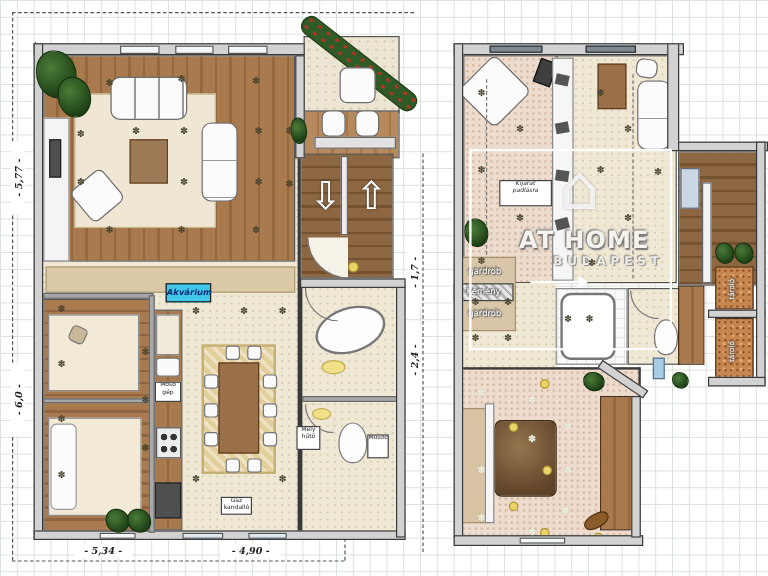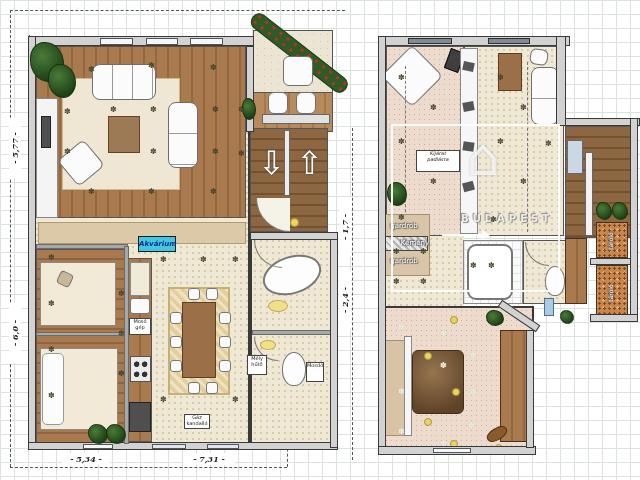--- a/index.html
+++ b/index.html
@@ -153,21 +153,21 @@
   <div class="a" style="left:463px;top:142px;width:11px;height:9px;background:#555;transform:rotate(8deg);"></div>
   <div class="a" style="left:463px;top:182px;width:11px;height:9px;background:#555;transform:rotate(-14deg);"></div>
 
   <div class="a" style="left:498px;top:53px;width:24px;height:38px;background:#9b7049;border:1px solid #5f3e20;box-sizing:border-box;"></div>
   <div class="a white-f" style="left:530px;top:49px;width:18px;height:16px;transform:rotate(8deg);"></div>
   <div class="a white-f cushion-h" style="left:531px;top:67px;width:28px;height:58px;border-radius:8px;"></div>
 
   <div class="a" style="left:378px;top:214px;width:52px;height:62px;background:#d9c6a8;border:1px solid #a8906c;box-sizing:border-box;"></div>
   <div class="a outline-txt" style="left:383px;top:222px;width:42px;height:11px;font-size:7px;text-align:center;">gardrob</div>
   <div class="a hatch" style="left:378px;top:236px;width:50px;height:15px;"></div>
-  <div class="a outline-txt" style="left:380px;top:239px;width:46px;height:10px;font-size:7px;text-align:center;line-height:9px;padding-left:12px;">Kémény</div>
+  <div class="a outline-txt" style="left:380px;top:239px;width:46px;height:10px;font-size:7px;text-align:center;line-height:9px;">Kémény</div>
   <div class="a outline-txt" style="left:383px;top:257px;width:42px;height:11px;font-size:7px;text-align:center;">gardrob</div>
 
   <div class="a" style="left:463px;top:240px;width:60px;height:64px;background:#fafafa;background-image:linear-gradient(#e2e2e2 1px,transparent 1px),linear-gradient(90deg,#e2e2e2 1px,transparent 1px);background-size:8px 8px;border:1px solid #888;box-sizing:border-box;"></div>
   <div class="a" style="left:467px;top:244px;width:46px;height:56px;background:#fff;border:2px solid #777;border-radius:9px;box-sizing:border-box;"></div>
   <div class="a dots-beige thin-border" style="left:523px;top:240px;width:44px;height:64px;"></div>
   <div class="a" style="left:545px;top:266px;width:20px;height:30px;background:#fdfdfd;border:1.5px solid #777;border-radius:50% 50% 45% 45%;box-sizing:border-box;"></div>
   <div class="a arc" style="left:525px;top:242px;width:24px;height:24px;"></div>
   <div class="a" style="left:544px;top:298px;width:10px;height:18px;background:#a8cde2;border:1px solid #55718a;box-sizing:border-box;"></div>
   <div class="a plant" style="left:560px;top:310px;width:14px;height:14px;"></div>
   <div class="a wood-v" style="left:565px;top:238px;width:22px;height:66px;border:1px solid #4a3018;box-sizing:border-box;"></div>
@@ -210,30 +210,31 @@
   <div class="a wall" style="left:526px;top:330px;width:8px;height:118px;"></div>
   <div class="a win-d" style="left:408px;top:38px;width:44px;height:6px;"></div>
   <div class="a win-d" style="left:488px;top:38px;width:42px;height:6px;"></div>
   <div class="a win-w" style="left:433px;top:448px;width:38px;height:5px;"></div>
 
   <div class="a lbl" style="left:416px;top:150px;width:44px;height:22px;font-style:italic;">Kijárat
 padlásra</div>
 
   <div class="a" style="left:391px;top:124px;width:169px;height:168px;border:2px solid rgba(255,255,255,.95);box-sizing:border-box;"></div>
   <div class="a" style="left:448px;top:128px;width:70px;height:60px;font-size:52px;line-height:58px;text-align:center;color:rgba(255,255,255,.8);text-shadow:0 0 2px rgba(120,120,120,.5);">⌂</div>
+  <div class="a" style="left:424px;top:188px;width:126px;height:24px;font:bold 20px 'DejaVu Sans',sans-serif;letter-spacing:1px;text-align:center;color:#f5f3ee;text-shadow:1px 1px 1px #777,-1px -1px 1px #777,0 0 3px #999;">AT HOME</div>
   <div class="a" style="left:430px;top:213px;width:114px;height:14px;font:bold 10px 'DejaVu Sans',sans-serif;letter-spacing:4px;text-align:center;color:#f0ede6;text-shadow:1px 1px 1px #888,-1px -1px 1px #888;margin-left:20px;">BUDAPEST</div>
   <div class="a" style="left:442px;top:234px;width:40px;height:0;border-top:2px solid #fff;"></div>
   <div class="a" style="left:482px;top:230px;width:0;height:0;border-left:8px solid #fff;border-top:5px solid transparent;border-bottom:5px solid transparent;"></div>
 
   <div class="a dim vrot" style="left:-15px;top:142px;width:60px;height:12px;">- 5,77 -</div>
   <div class="a dim vrot" style="left:-15px;top:327px;width:60px;height:12px;">- 6,0 -</div>
   <div class="a dim vrot" style="left:315px;top:221px;width:60px;height:12px;">- 1,7 -</div>
   <div class="a dim vrot" style="left:315px;top:294px;width:60px;height:12px;">- 2,4 -</div>
   <div class="a dim" style="left:62px;top:453px;width:48px;height:12px;">- 5,34 -</div>
-  <div class="a dim" style="left:183px;top:453px;width:52px;height:12px;">- 7,31 -</div>
+  <div class="a dim" style="left:183px;top:453px;width:52px;height:12px;">- 4,90 -</div>
 
 <span class="a fl" style="left: 88px; top: 66px;">✽</span>
     <span class="a fl" style="left: 148px; top: 62px;">✽</span>
     <span class="a fl" style="left: 210px; top: 64px;">✽</span>
     <span class="a fl" style="left: 64px; top: 108px;">✽</span>
     <span class="a fl" style="left: 110px; top: 106px;">✽</span>
     <span class="a fl" style="left: 150px; top: 106px;">✽</span>
     <span class="a fl" style="left: 212px; top: 106px;">✽</span>
     <span class="a fl" style="left: 64px; top: 148px;">✽</span>
     <span class="a fl" style="left: 150px; top: 148px;">✽</span>

